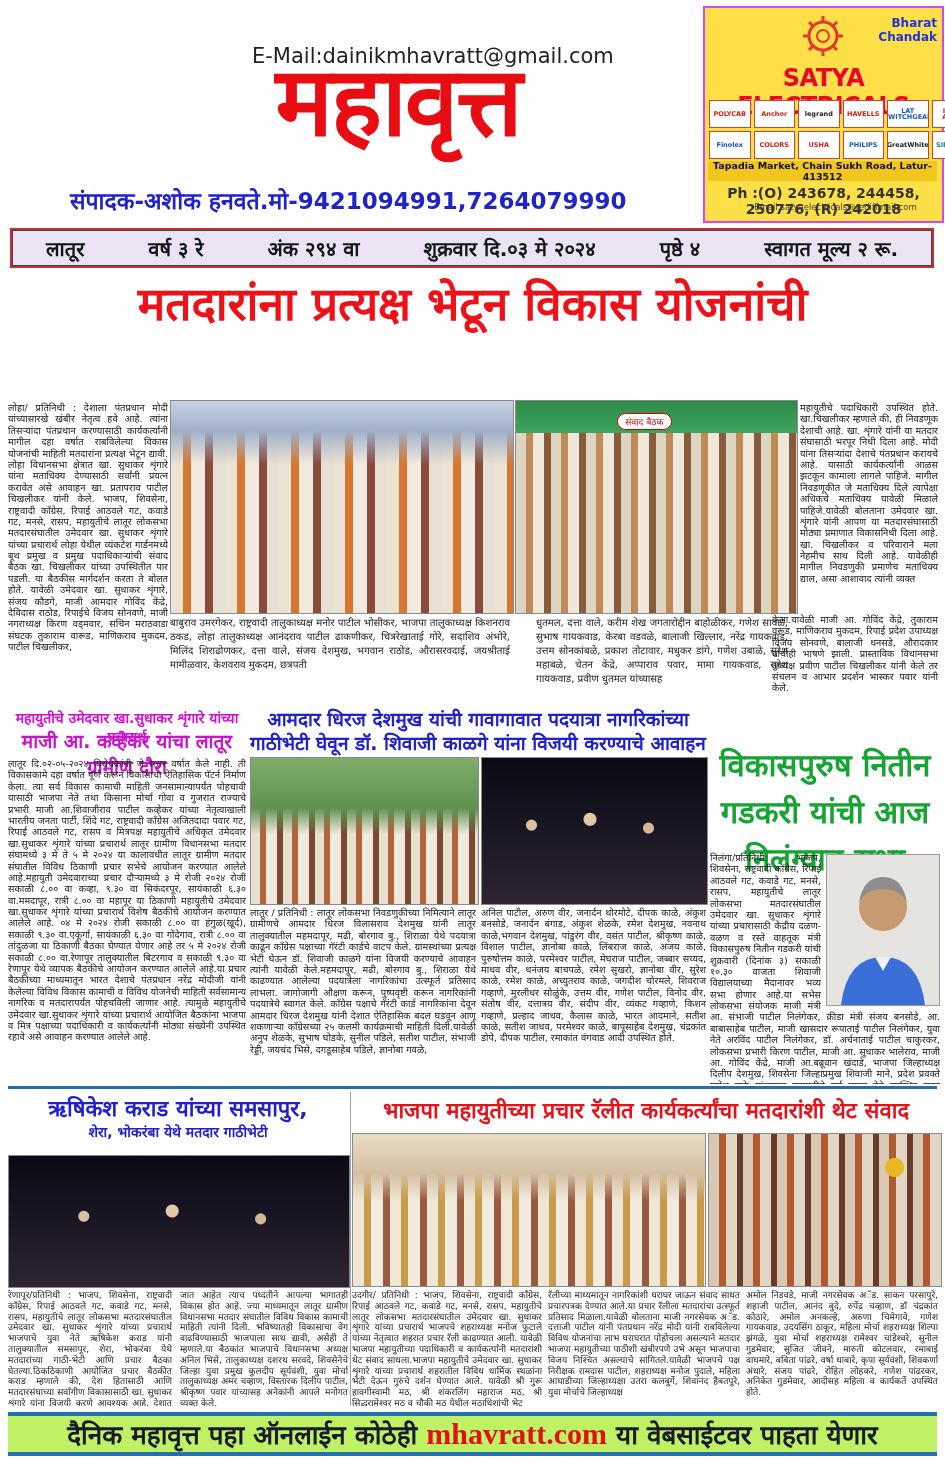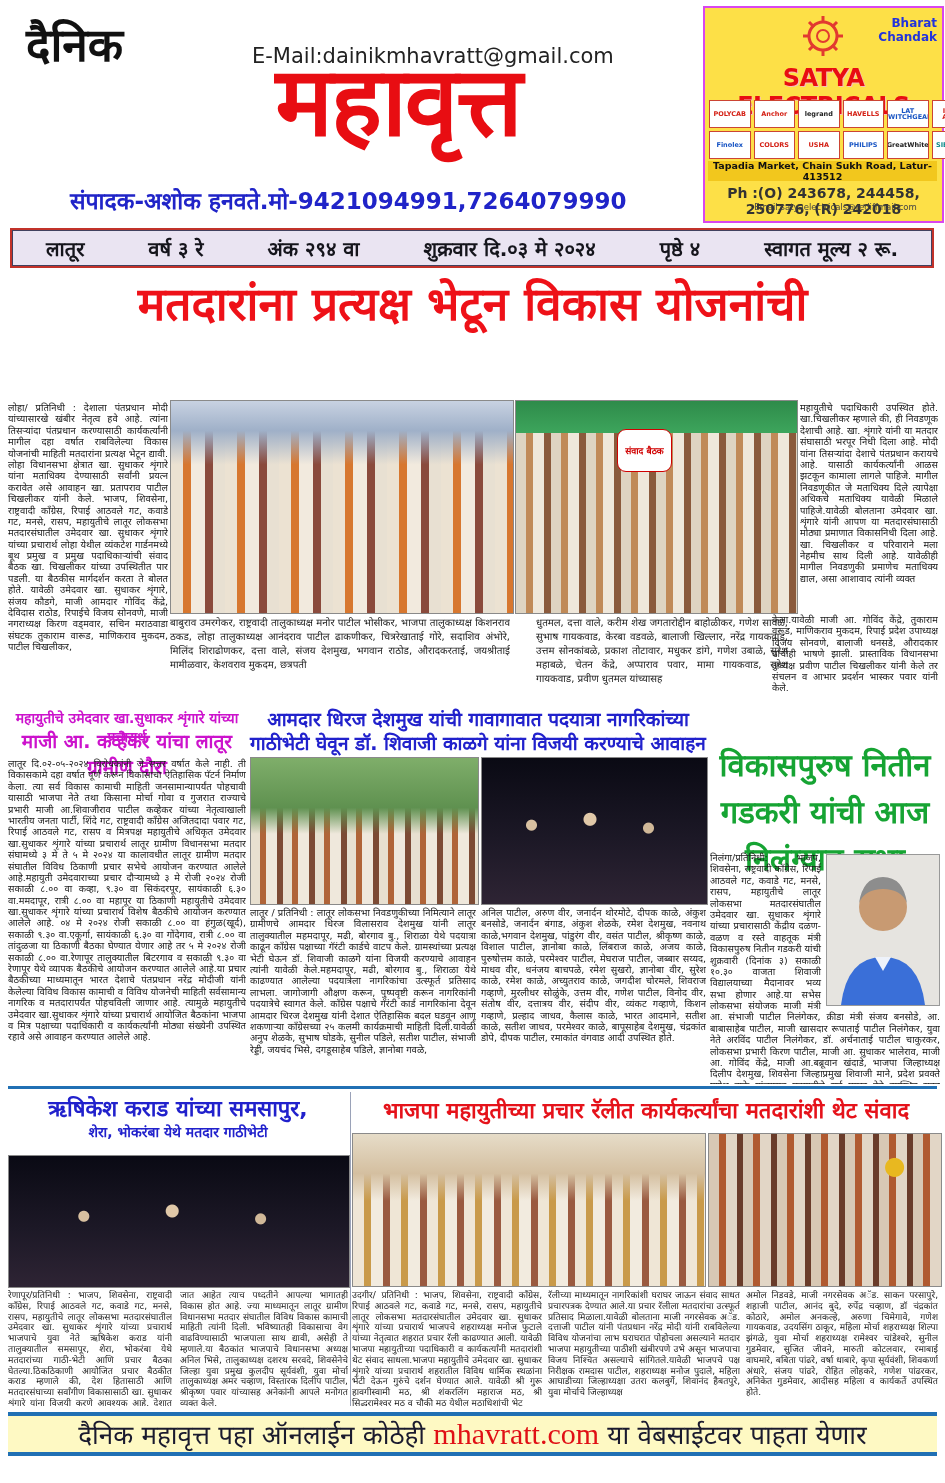--- a/index.html
+++ b/index.html
@@ -59,38 +59,37 @@
      radial-gradient(circle at 74% 48%,#d0b898 5px,rgba(208,184,152,0) 6px),
      linear-gradient(180deg,#0a0a14 0%,#1c1826 55%,#2e2434 100%);}
   .ph-indoor{background:
      linear-gradient(180deg,#e6dcc8 0%,#d4bfa0 26%,rgba(212,191,160,0) 44%),
      repeating-linear-gradient(90deg,#efe6d6 0 11px,#c99a4a 11px 18px,#f2ebdf 18px 30px,#9a5a40 30px 37px),
      linear-gradient(180deg,#c0a585 30%,#7d5f46 100%);}
   .ph-temple{background:
      radial-gradient(circle at 80% 22%,#e8b820 9px,rgba(232,184,32,0) 10px),
      repeating-linear-gradient(90deg,#d8c8b4 0 10px,#b05a30 10px 17px,#e2d6c6 17px 28px,#6a3c2a 28px 34px),
      linear-gradient(180deg,#3a2520 0%,#5c3a2c 50%,#7a4c34 100%);}
-  .photo-badge{position:absolute;top:28px;left:36%;background:#fff;color:#d00000;border:1px solid #d00000;
-               border-radius:9px;font-size:9px;font-weight:700;padding:14px 7px;}
+  .photo-badge{position:absolute;top:12px;left:36%;background:#fff;color:#d00000;border:1px solid #d00000;
+               border-radius:9px;font-size:9px;font-weight:400;padding:1px 7px;}
   .gadkari-box{float:right;width:112px;height:150px;margin:2px 0 3px 5px;background:#e3e3e3;
                border:1px solid #999;}
   
   .hline{background:#2070b4;}
   .vline{background:#9aa2b8;}
-  .footer-bar{background:#fef9c3;border-top:4px solid #2070b4;border-bottom:4px solid #2070b4;
-              text-align:center;font-size:26px;font-weight:400;color:#1a1a2e;line-height:36px;}
+  .footer-bar{background:#bef264;border-top:4px solid #2070b4;border-bottom:4px solid #2070b4;
+              text-align:center;font-size:26px;font-weight:700;color:#1a1a2e;line-height:36px;}
   .footer-site{color:#e01015;font-family:"Liberation Serif","DejaVu Serif",serif;font-size:30px;}
 </style>
 </head>
 <body>
 
 <div class="page">
 
   <div class="abs" style="left:0;top:0;width:945px;height:226px;">
-    <div class="abs daily" style="left:26px;top:12px;">दैनिक</div>
     <div class="abs email-top" style="left:252px;top:44px;">E-Mail:dainikmhavratt@gmail.com</div>
     <div class="abs masthead-title" style="left:108px;top:52px;width:580px;">महावृत्त</div>
     <div class="abs editor-line" style="left:70px;top:184px;width:630px;">संपादक-अशोक हनवते.मो-9421094991,7264079990</div>
 
     <div class="abs ad-box" style="left:703px;top:6px;width:237px;height:213px;">
       <div class="abs" style="left:96px;top:6px;width:44px;height:44px;">
         <svg width="44" height="44" viewBox="0 0 44 44">
           <circle cx="22" cy="22" r="14" fill="none" stroke="#e23a30" stroke-width="3"></circle>
           <circle cx="22" cy="22" r="6" fill="none" stroke="#e23a30" stroke-width="2"></circle>
           <g stroke="#e23a30" stroke-width="3">
@@ -138,21 +137,21 @@
 
   <div class="abs main-head" style="left:0;top:274px;width:945px;">
     <div>मतदारांना प्रत्यक्ष भेटून विकास योजनांची</div>
   </div>
 
   <div class="abs body-text" style="left:8px;top:402px;width:160px;height:300px;">लोहा/ प्रतिनिधी : देशाला पंतप्रधान मोदी यांच्यासारखे खंबीर नेतृत्व हवे आहे. त्यांना तिसऱ्यांदा पंतप्रधान करण्यासाठी कार्यकर्त्यांनी मागील दहा वर्षात राबविलेल्या विकास योजनांची माहिती मतदारांना प्रत्यक्ष भेटून द्यावी. लोहा विधानसभा क्षेत्रात खा. सुधाकर शृंगारे यांना मताधिक्य देण्यासाठी सर्वांनी प्रयत्न करावेत असे आवाहन खा. प्रतापराव पाटील चिखलीकर यांनी केले. भाजप, शिवसेना, राष्ट्रवादी काँग्रेस, रिपाई आठवले गट, कवाडे गट, मनसे, रासप, महायुतीचे लातूर लोकसभा मतदारसंघातील उमेदवार खा. सुधाकर शृंगारे यांच्या प्रचारार्थ लोहा येथील व्यंकटेश गार्डनमध्ये बूथ प्रमुख व प्रमुख पदाधिकाऱ्यांची संवाद बैठक खा. चिखलीकर यांच्या उपस्थितीत पार पडली. या बैठकीस मार्गदर्शन करता ते बोलत होते. यावेळी उमेदवार खा. सुधाकर शृंगारे, संजय कौडगे, माजी आमदार गोविंद केंद्रे, देविदास राठोड, रिपाईचे विजय सोनवणे, माजी नगराध्यक्ष किरण वड्मवार, सचिन मराठवाडा संघटक तुकाराम वारूड, माणिकराव मुकदम, पाटील चिखलीकर,</div>
   <div class="abs ph ph-stage" style="left:170px;top:400px;width:342px;height:212px;"></div>
   <div class="abs ph ph-banner" style="left:515px;top:400px;width:281px;height:212px;">
     <span class="photo-badge">संवाद बैठक</span>
   </div>
-  <div class="abs names-text" style="left:170px;top:616px;width:340px;height:86px;">बाबुराव उमरगेकर, राष्ट्रवादी तालुकाध्यक्ष मनोर पाटील भोसीकर, भाजपा तालुकाध्यक्ष किशनराव ठकड, लोहा तालुकाध्यक्ष आनंदराव पाटील ढाकणीकर, चित्ररेखाताई गोरे, सदाशिव अंभोरे, मिलिंद शिराढोणकर, दत्ता वाले, संजय देशमुख, भगवान राठोड, औरादकरताई, जयश्रीताई मामीळवार, केशवराव मुकदम, छत्रपती</div>
+  <div class="abs names-text" style="left:170px;top:616px;width:340px;height:86px;">बाबुराव उमरगेकर, राष्ट्रवादी तालुकाध्यक्ष मनोर पाटील भोसीकर, भाजपा तालुकाध्यक्ष किशनराव ठकड, लोहा तालुकाध्यक्ष आनंदराव पाटील ढाकणीकर, चित्ररेखाताई गोरे, सदाशिव अंभोरे, मिलिंद शिराढोणकर, दत्ता वाले, संजय देशमुख, भगवान राठोड, औरासरवदाई, जयश्रीताई मामीळवार, केशवराव मुकदम, छत्रपती</div>
   <div class="abs names-text" style="left:536px;top:616px;width:252px;height:86px;">धुतमल, दत्ता वाले, करीम शेख जगतारोद्दीन बाहोळीकर, गणेश सावळे, सुभाष गायकवाड, केरबा वडवळे, बालाजी खिल्लार, नरेंद्र गायकवाड, उत्तम सोनकांबळे, प्रकाश तोटावार, मधुकर डांगे, गणेश उबाळे, सुरेश महाबळे, चेतन केंद्रे, अप्पाराव पवार, मामा गायकवाड, सुरेश गायकवाड, प्रवीण धुतमल यांच्यासह</div>
   <div class="abs body-text" style="left:800px;top:402px;width:138px;height:208px;">महायुतीचे पदाधिकारी उपस्थित होते. खा.चिखलीकर म्हणाले की, ही निवडणूक देशाची आहे. खा. शृंगारे यांनी या मतदार संघासाठी भरपूर निधी दिला आहे. मोदी यांना तिसऱ्यांदा देशाचे पंतप्रधान करायचे आहे. यासाठी कार्यकर्त्यांनी आळस झटकून कामाला लागले पाहिजे. मागील निवडणूकीत जे मताधिक्य दिले त्यापेक्षा अधिकचे मताधिक्य यावेळी मिळाले पाहिजे.यावेळी बोलताना उमेदवार खा. शृंगारे यांनी आपण या मतदारसंघासाठी मोठ्या प्रमाणात विकासनिधी दिला आहे. खा. चिखलीकर व परिवाराने मला नेहमीच साथ दिली आहे. यावेळीही मागील निवडणुकी प्रमाणेच मताधिक्य द्याल, असा आशावाद त्यांनी व्यक्त</div>
   <div class="abs body-text" style="left:772px;top:614px;width:166px;height:88px;">केला.यावेळी माजी आ. गोविंद केंद्रे, तुकाराम वरूड, माणिकराव मुकदम, रिपाई प्रदेश उपाध्यक्ष विजय सोनवणे, बालाजी धनसडे, औरादकार यांचीही भाषणे झाली. प्रास्ताविक विधानसभा अध्यक्ष प्रवीण पाटील चिखलीकर यांनी केले तर संचलन व आभार प्रदर्शन भास्कर पवार यांनी केले.</div>
 
   <div class="abs head-magenta" style="left:8px;top:708px;width:238px;font-size:14px;">महायुतीचे उमेदवार खा.सुधाकर शृंगारे यांच्या प्रचारार्थ</div>
   <div class="abs head-magenta" style="left:8px;top:728px;width:238px;font-size:19px;">माजी आ. कव्हेकर यांचा लातूर ग्रामीण दौरा</div>
   <div class="abs body-text" style="left:8px;top:758px;width:238px;height:324px;">लातूर दि.०२-०५-२०२४ विरोधकांनी जे सत्तर वर्षात केले नाही. ती विकासकामे दहा वर्षात पूर्ण करून विकासाचा ऐतिहासिक पॅटर्न निर्माण केला. त्या सर्व विकास कामाची माहिती जनसामान्यापर्यंत पोहचावी यासाठी भाजपा नेते तथा किसाना मोर्चा गोवा व गुजरात राज्याचे प्रभारी माजी आ.शिवाजीराव पाटील कव्हेकर यांच्या नेतृत्वाखाली भारतीय जनता पार्टी, शिंदे गट, राष्ट्रवादी काँग्रेस अजितदादा पवार गट, रिपाई आठवले गट, रासप व मित्रपक्ष महायुतीचे अधिकृत उमेदवार खा.सुधाकर शृंगारे यांच्या प्रचारार्थ लातूर ग्रामीण विधानसभा मतदार संघामध्ये ३ मे ते ५ मे २०२४ या कालावधीत लातूर ग्रामीण मतदार संघातील विविध ठिकाणी प्रचार सभेचे आयोजन करण्यात आलेले आहे.महायुती उमेदवाराच्या प्रचार दौऱ्यामध्ये ३ मे रोजी २०२४ रोजी सकाळी ८.०० वा कव्हा, ९.३० वा सिकंदरपूर, सायंकाळी ६.३० वा.ममदापूर, रात्री ८.०० वा महापूर या ठिकाणी महायुतीचे उमेदवार खा.सुधाकर शृंगारे यांच्या प्रचारार्थ विशेष बैठकीचे आयोजन करण्यात आलेले आहे. ०४ मे २०२४ रोजी सकाळी ८.०० वा हंगुळ(खूर्द), सकाळी ९.३० वा.एकूर्गा, सायंकाळी ६.३० वा गोंदेगाव, रात्री ८.०० वा तांदुळजा या ठिकाणी बैठका घेण्यात येणार आहे तर ५ मे २०२४ रोजी सकाळी ८.०० वा.रेणापूर तालुक्यातील बिटरगाव व सकाळी ९.३० वा रेणापूर येथे व्यापक बैठकीचे आयोजन करण्यात आलेले आहे.या प्रचार बैठकीच्या माध्यमातून भारत देशाचे पंतप्रधान नरेंद्र मोदीजी यांनी केलेल्या विविध विकास कामाची व विविध योजनेची माहिती सर्वसामान्य नागरिक व मतदारापर्यंत पोहचविली जाणार आहे. त्यामुळे महायुतीचे उमेदवार खा.सुधाकर शृंगारे यांच्या प्रचारार्थ आयोजित बैठकांना भाजपा व मित्र पक्षाच्या पदाधिकारी व कार्यकर्त्यांनी मोठ्या संख्येनी उपस्थित रहावे असे आवाहन करण्यात आलेले आहे.</div>
 
   <div class="abs head-blue" style="left:250px;top:706px;width:456px;font-size:19px;">आमदार धिरज देशमुख यांची गावागावात पदयात्रा  नागरिकांच्या</div>
   <div class="abs head-blue" style="left:250px;top:730px;width:456px;font-size:19px;">गाठीभेटी घेवून डॉ. शिवाजी काळगे यांना विजयी करण्याचे आवाहन</div>

